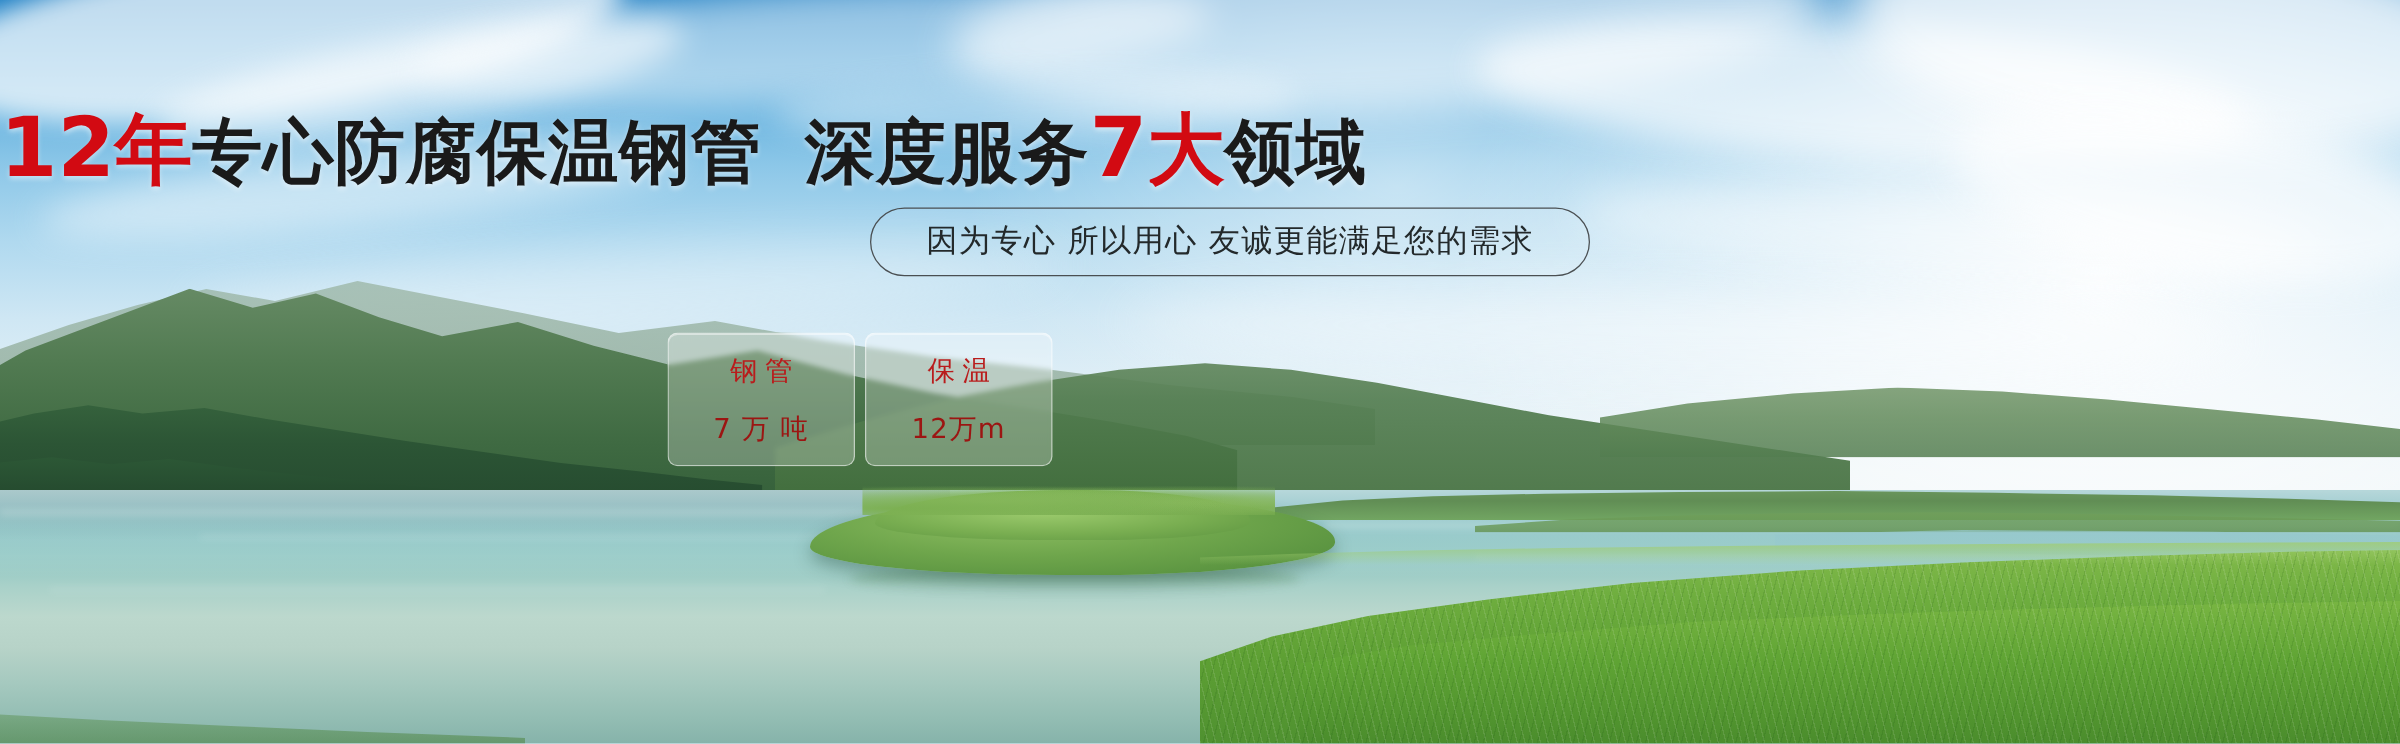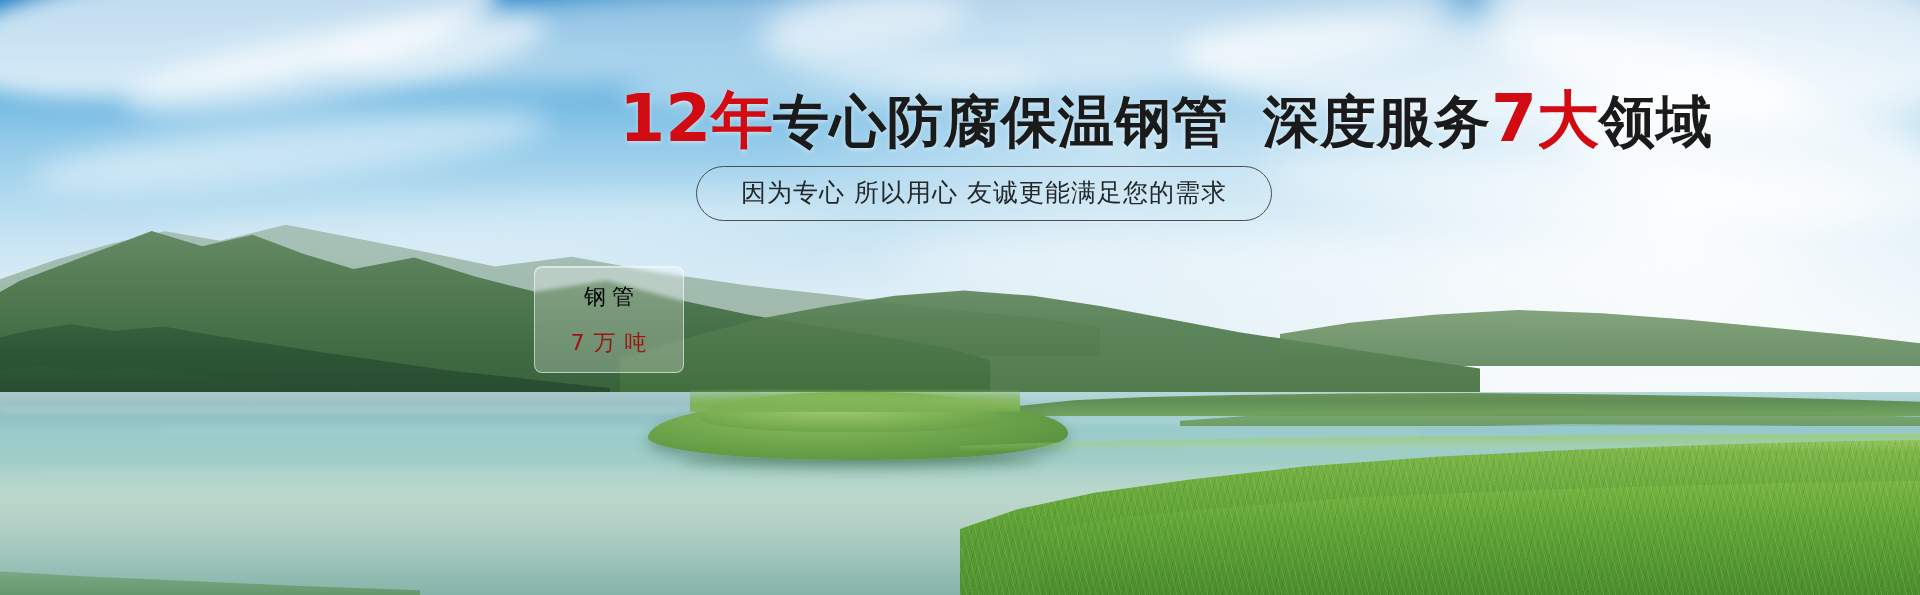--- a/index.html
+++ b/index.html
@@ -205,21 +205,21 @@
     position:absolute;left:1420px;top:424px;width:500px;height:36px;
     background:linear-gradient(to bottom, rgba(150,200,205,.75), rgba(150,200,205,0));
     clip-path:polygon(0% 10%, 30% 0%, 70% 4%, 100% 12%, 100% 70%, 60% 58%, 20% 48%, 0% 44%);
   }
 
   
   .content{position:absolute;left:0;top:0;width:1920px;height:595px;}
 
   .headline{
     position:absolute;left:0;top:86px;width:1713px;
-    text-align:right;
+    text-align:left;
     white-space:nowrap;
     font-family:"DejaVu Sans","Liberation Sans",sans-serif;
     font-weight:bold;
     font-size:56px;
     line-height:1;
     letter-spacing:1px;
     color:#1a1a1a;
     text-shadow:0 2px 4px rgba(255,255,255,.45);
   }
   .hl-red{color:#d20a12;font-size:62px;font-weight:bold;letter-spacing:0;}
@@ -258,21 +258,21 @@
     flex-direction:column;
     align-items:center;
     justify-content:center;
     box-shadow:inset 0 1px 0 rgba(255,255,255,.45);
   }
   .card-label{
     font-family:"DejaVu Sans","Liberation Sans",sans-serif;
     font-size:22px;
     letter-spacing:6px;
     text-indent:6px;
-    color:#000000;
+    color:#b91c1c;
     margin-bottom:16px;
   }
   .card-value{
     font-family:"DejaVu Sans","Liberation Sans",sans-serif;
     font-size:22px;
     letter-spacing:1px;
     color:#9c1512;
   }
   .card-value sup{font-size:13px;vertical-align:super;letter-spacing:0;}
 </style>
@@ -339,17 +339,21 @@
     </div>
 
     <div class="cards">
 
       <div class="card">
         <div class="card-label">钢管</div>
         <div class="card-value"><span>7 万 吨</span></div>
       </div>
 
 
+      <div class="card">
+        <div class="card-label">保温</div>
+        <div class="card-value"><span>12万m</span></div>
+      </div>
 
     </div>
 
   </div>
 </div>
 
 </body></html>

